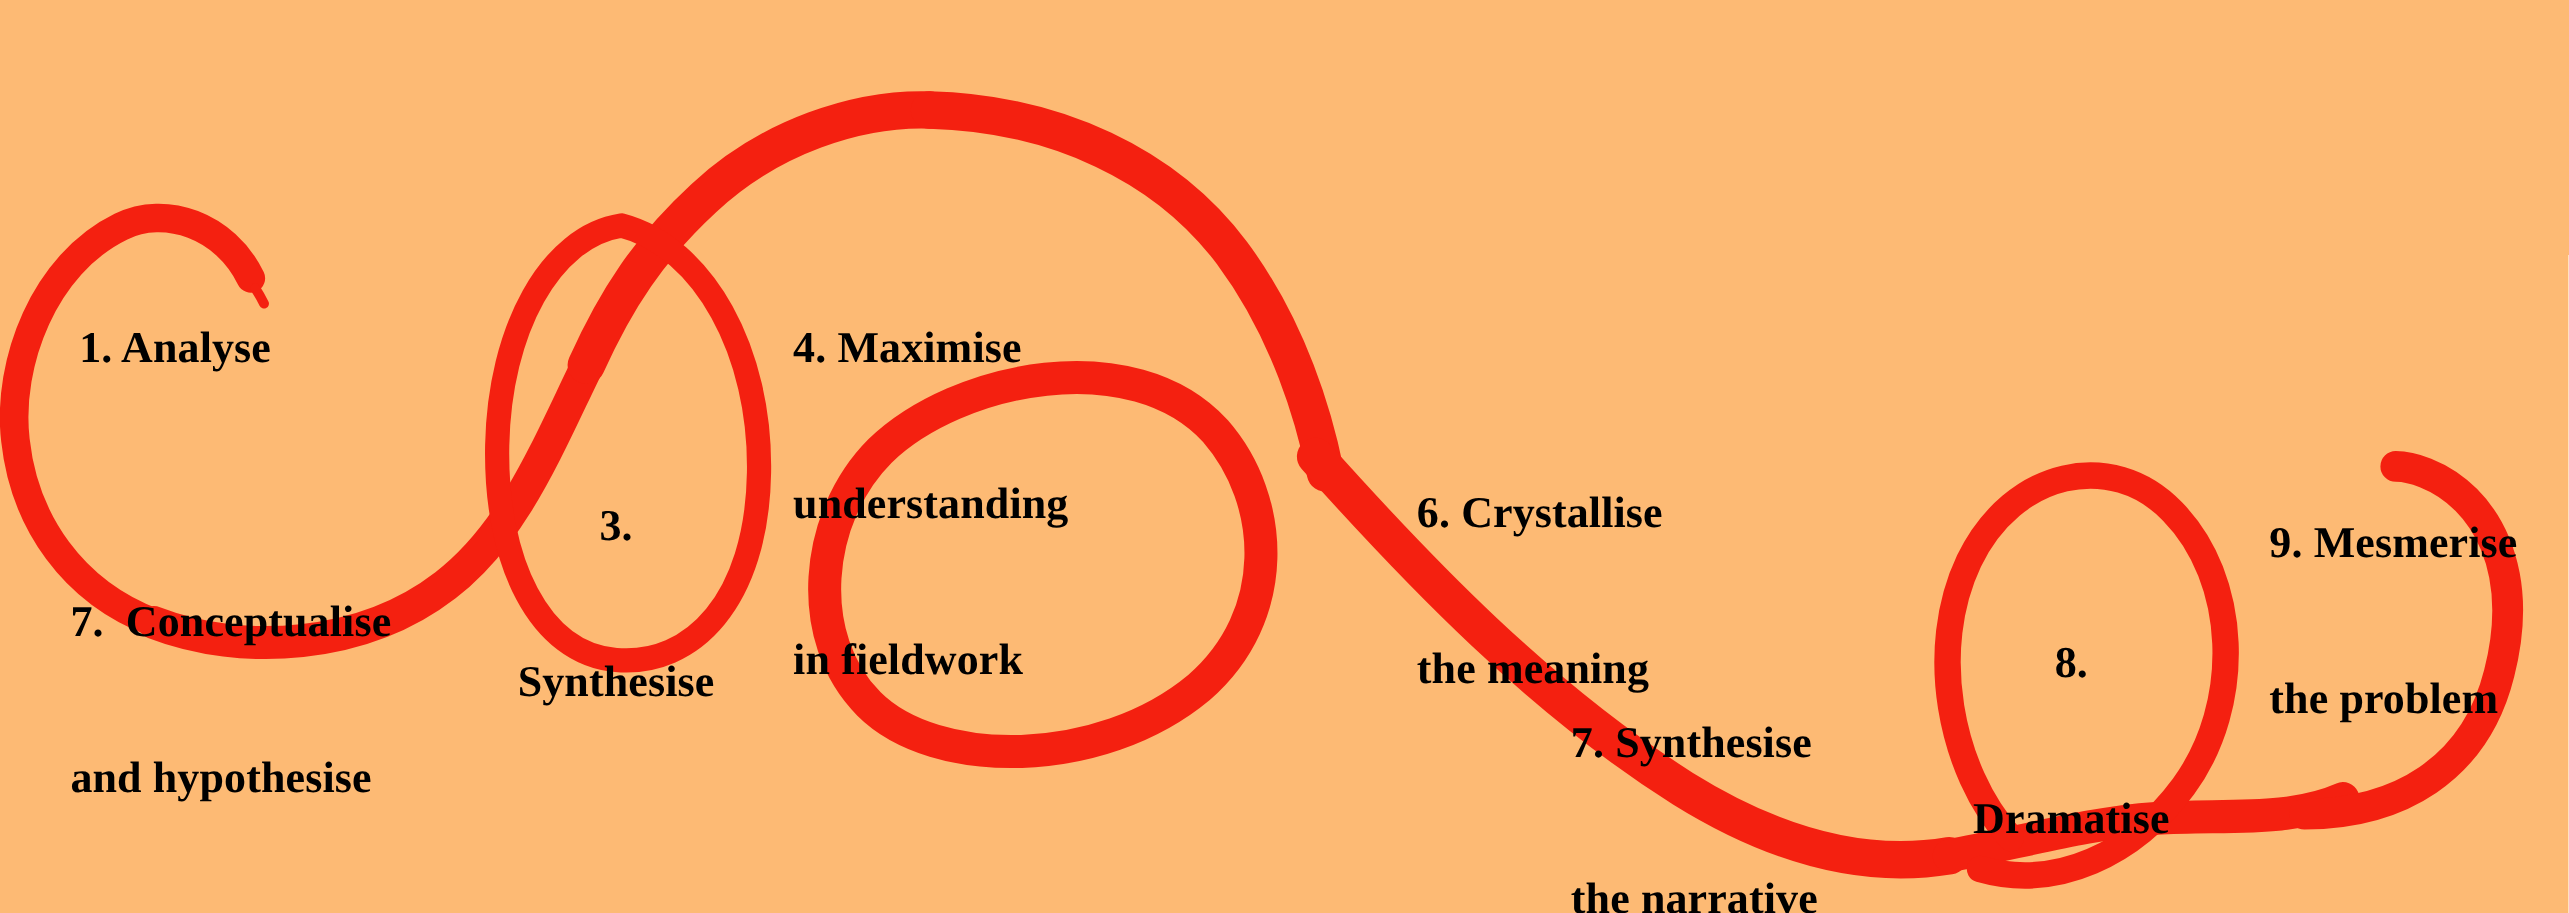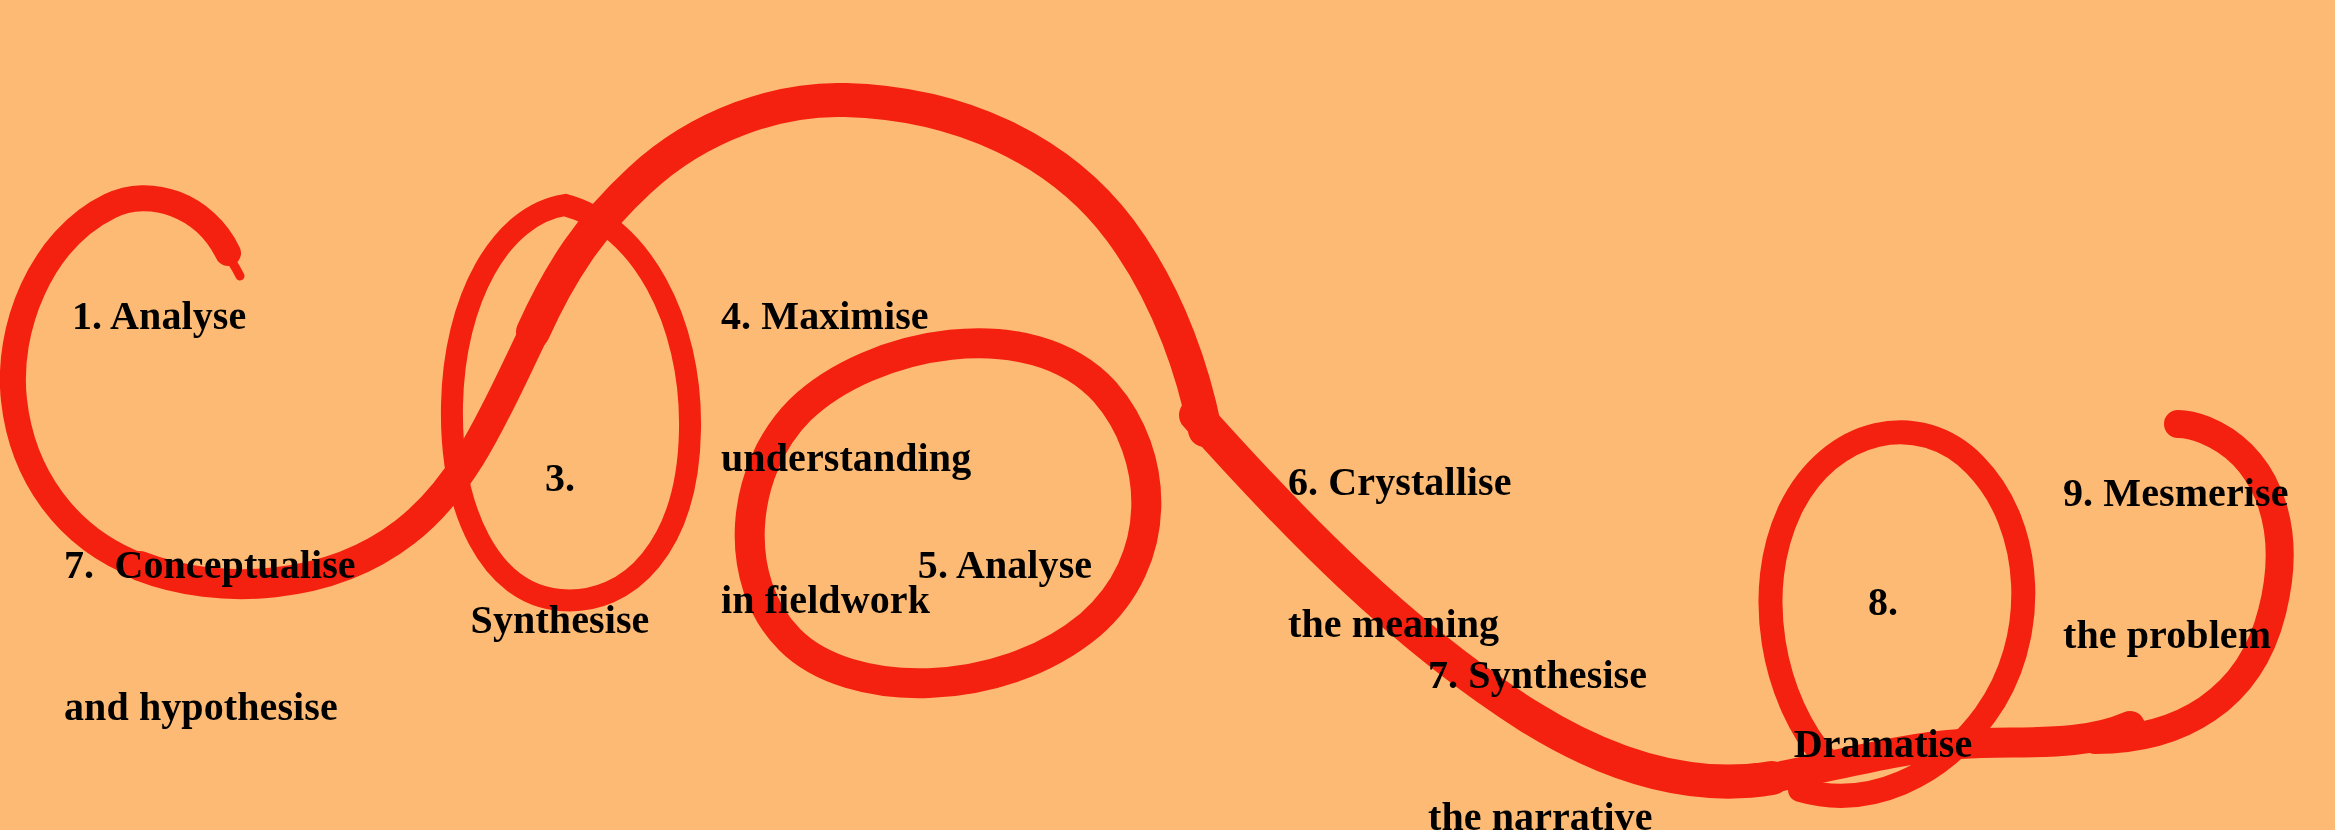--- a/index.html
+++ b/index.html
@@ -115,24 +115,23 @@
     <div>Synthesise</div>
   </div>
 
   <div class="step-label lbl-left" style="left:690px; top:198px;margin-left:31px;">
     <div>4. Maximise</div>
     <div>understanding</div>
     <div>in fieldwork</div>
   </div>
 
   <div class="step-label lbl-center" style="left:880px; top:447px; width:250px;">
-    <div>5. Analyse</div>
   </div>
 
-  <div class="step-label lbl-left" style="left:1288px; top:364px;">
+  <div class="step-label lbl-left" style="left:1288px; top:348px;">
     <div>6. Crystallise</div>
     <div>the meaning</div>
   </div>
 
   <div class="step-label lbl-left" style="left:1428px; top:557px;">
     <div>7. Synthesise</div>
     <div>the narrative</div>
   </div>
 
   <div class="step-label lbl-center" style="left:1778px; top:484px; width:210px;">

